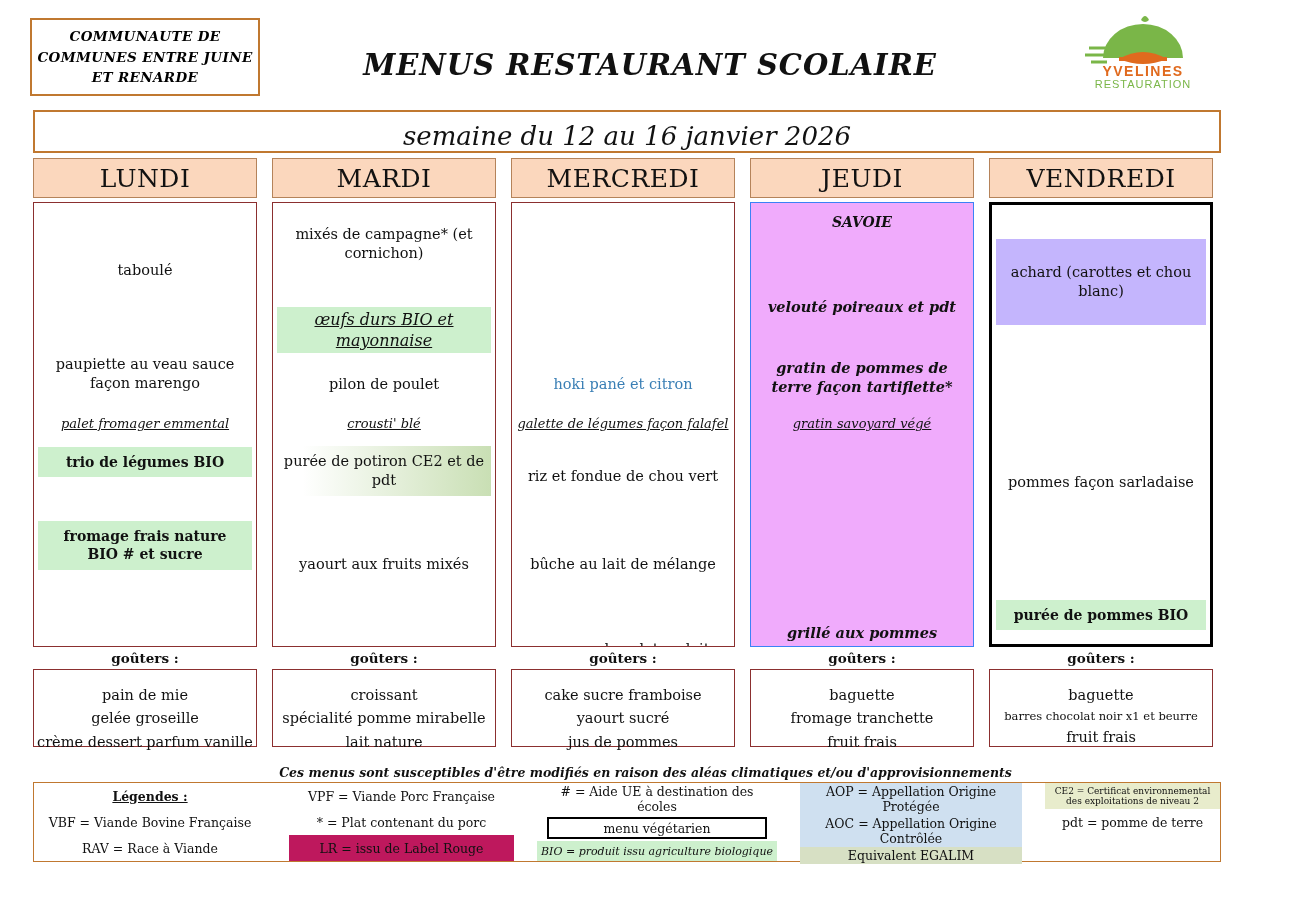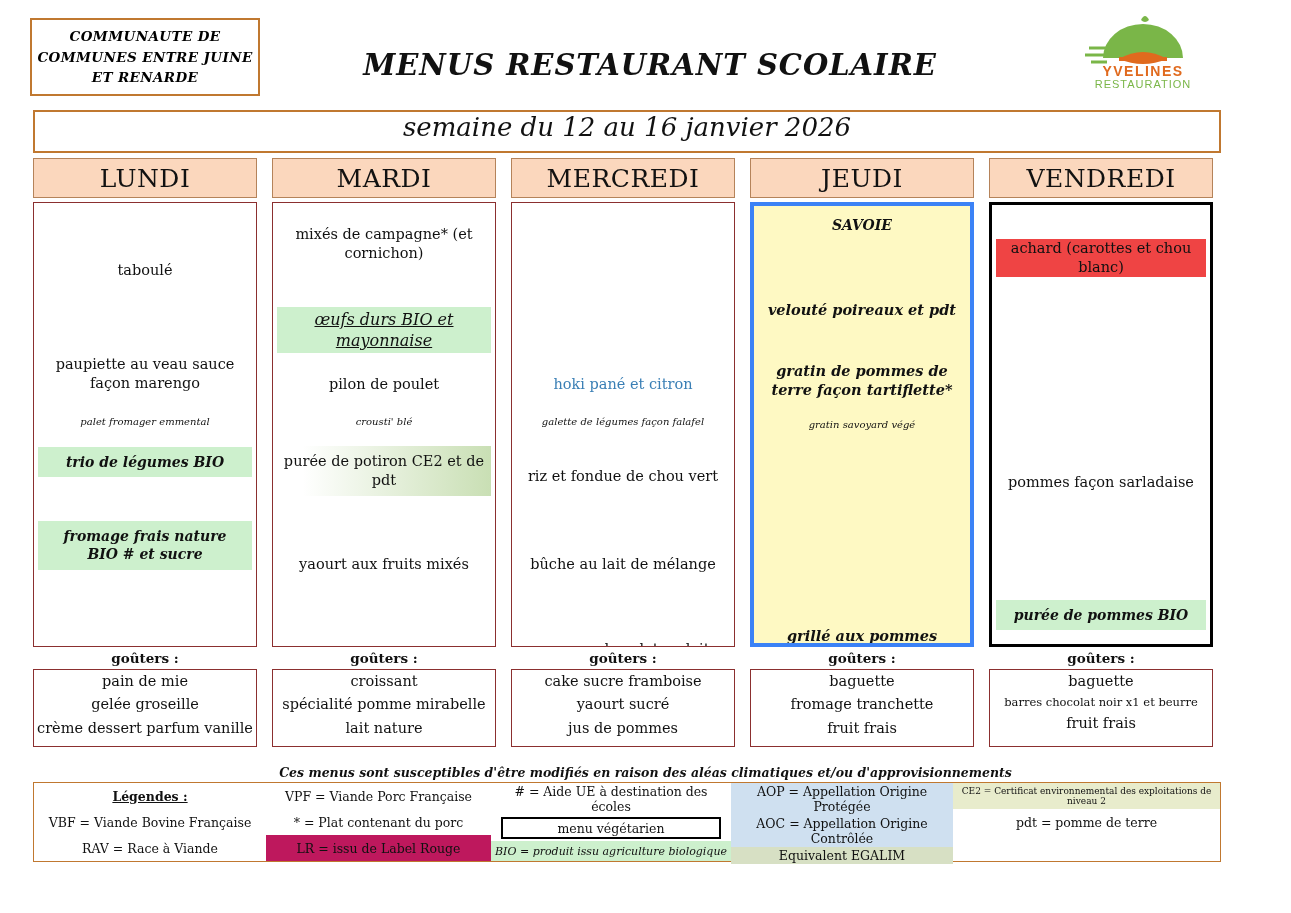--- a/index.html
+++ b/index.html
@@ -69,21 +69,21 @@
   .logo svg { display:block; }
 
   
   .week-bar {
     position: absolute;
     left: 33px; top: 110px;
     width: 1188px; height: 43px;
     border: 2px solid #c07830;
     box-sizing: border-box;
     display: flex;
-    align-items: flex-start;
+    align-items: flex-end;
     justify-content: center;
     background: #fff;
   }
   .week-bar .wk {
     font-family: "DejaVu Serif", serif;
     font-style: italic;
     font-size: 26px;
     color: #111;
   }
 
@@ -119,57 +119,56 @@
 
   .menu-box {
     margin-top: 4px;
     height: 445px;
     border: 1px solid #8b2f2f;
     box-sizing: border-box;
     background: #fff;
     position: relative;
     overflow: hidden;
   }
-  .menu-box.tinted { background: #fef9c3; border: 4px solid #3b82f6; }
+  .menu-box.tinted { background: #f0abfc; border: 1px solid #3b82f6; }
   .menu-box.thickblack { border: 3px solid #000; }
 
   .mi {
     position: absolute;
     left: 4px;
     width: calc(100% - 8px);
     text-align: center;
     box-sizing: border-box;
     font-family: "DejaVu Serif", serif;
     color: #111;
     line-height: 1.32;
   }
   .sz-norm { font-size: 14.5px; }
-  .sz-small { font-size: 10px; font-style: italic; }
+  .sz-small { font-size: 13px; font-style: italic; text-decoration: underline; }
   .sz-bold-it { font-size: 14.5px; font-style: italic; font-weight: bold; }
   .bio {
     background: #cdf0cd;
     font-weight: bold;
-    font-style: italic;
     font-size: 14px;
     padding: 6px 14px;
   }
   .bio-strip {
     background: #cdf0cd;
     font-style: italic;
     font-size: 16px;
     text-decoration: underline;
     padding: 2px;
   }
   .grad-green {
     background: linear-gradient(to right, #ffffff 0%, #ffffff 12%, #c9dfb4 100%);
     padding: 6px 2px;
   }
   .achard-box {
-    background: #ef4444;
-    padding: 0 4px;
+    background: #c4b5fd;
+    padding: 24px 4px;
   }
   .blue { color: #3a7fb5; }
   .savoie {
     font-family: "DejaVu Serif", serif;
     font-weight: bold;
     font-style: italic;
     font-size: 14px;
   }
 
   
@@ -180,21 +179,21 @@
     font-family: "DejaVu Serif", serif;
     font-weight: bold;
     font-size: 13.5px;
     color: #111;
   }
   .gouter-box {
     height: 78px;
     border: 1px solid #8b2f2f;
     box-sizing: border-box;
     background: #fff;
-    padding-top: 0;
+    padding-top: 14px;
     text-align: center;
   }
   .gouter-box div {
     font-family: "DejaVu Serif", serif;
     font-size: 14.5px;
     line-height: 1.62;
     color: #111;
   }
   .gouter-box div.small {
     font-size: 11.5px;
@@ -216,20 +215,21 @@
   
   .legend {
     position: absolute;
     left: 33px; top: 782px;
     width: 1188px;
     height: 80px;
     border: 1px solid #c07830;
     box-sizing: border-box;
     display: flex;
     background: #fff;
+    gap: 23px;
   }
   .lg-col {
     flex: 1;
     display: flex;
     flex-direction: column;
     box-sizing: border-box;
   }
   .lg-col.c1 { flex: 0 0 232px; }
   .lg-col.c2 { flex: 0 0 225px; }
   .lg-col.c3 { flex: 0 0 240px; }

